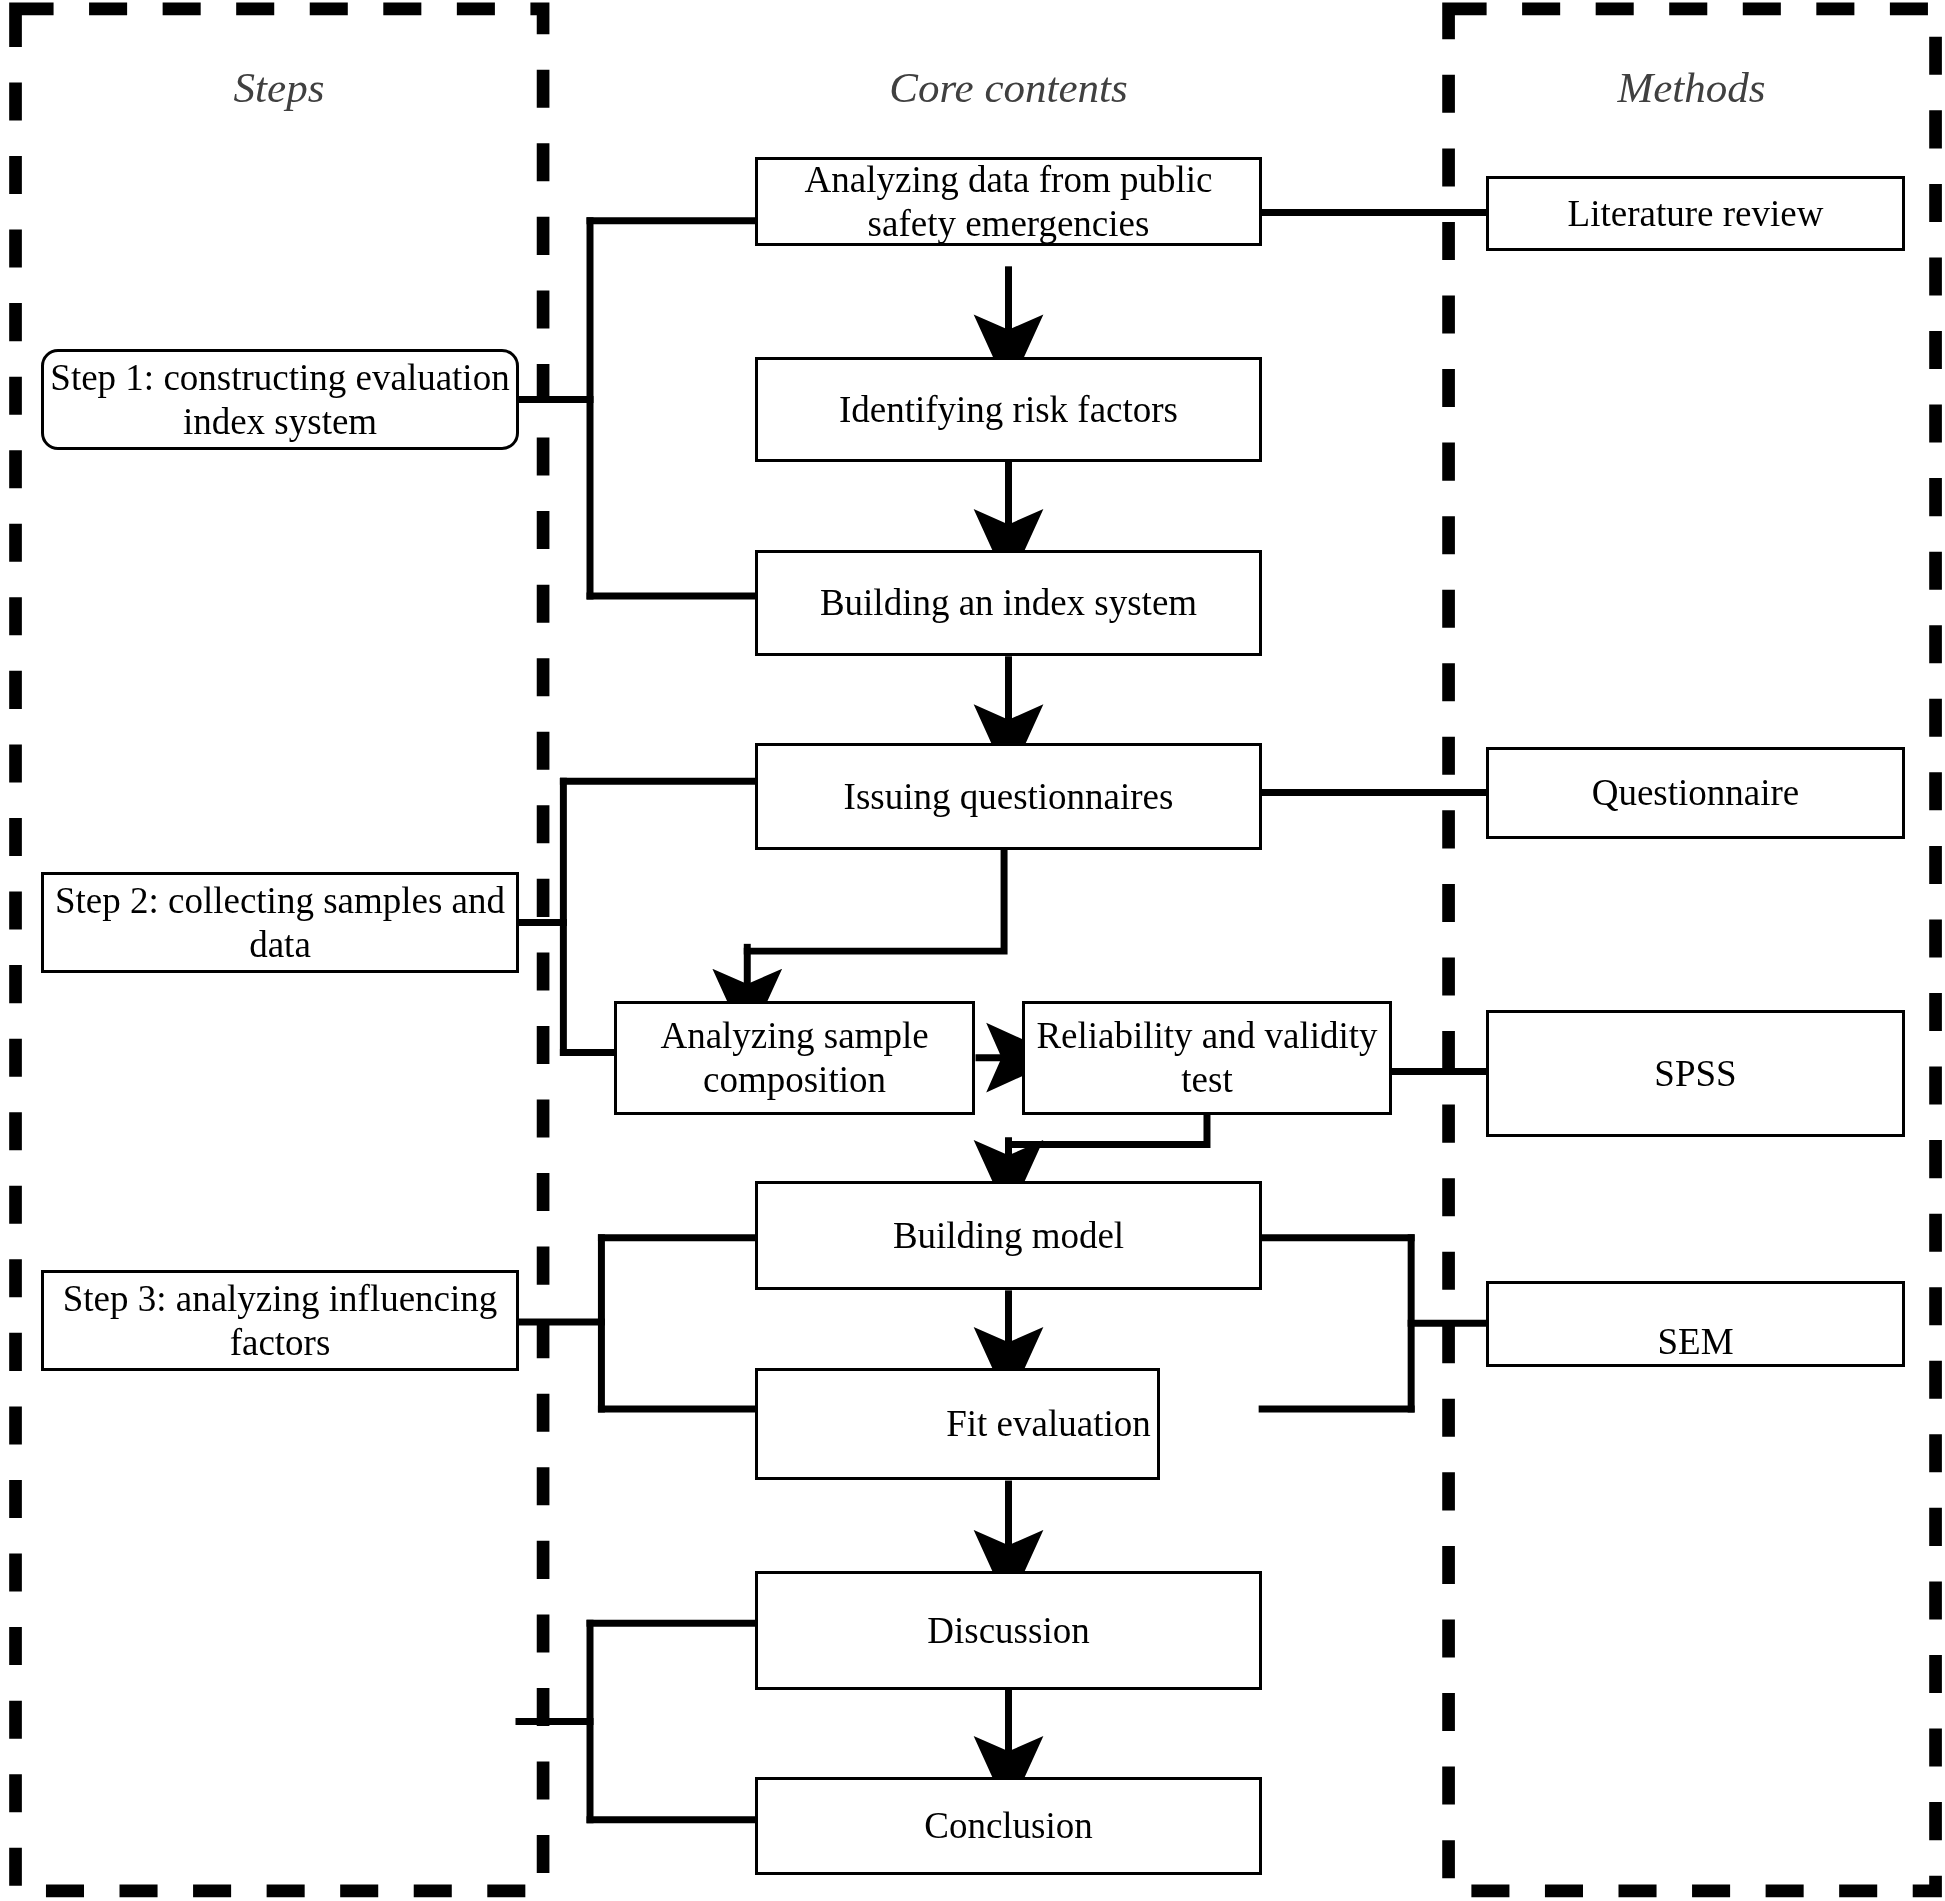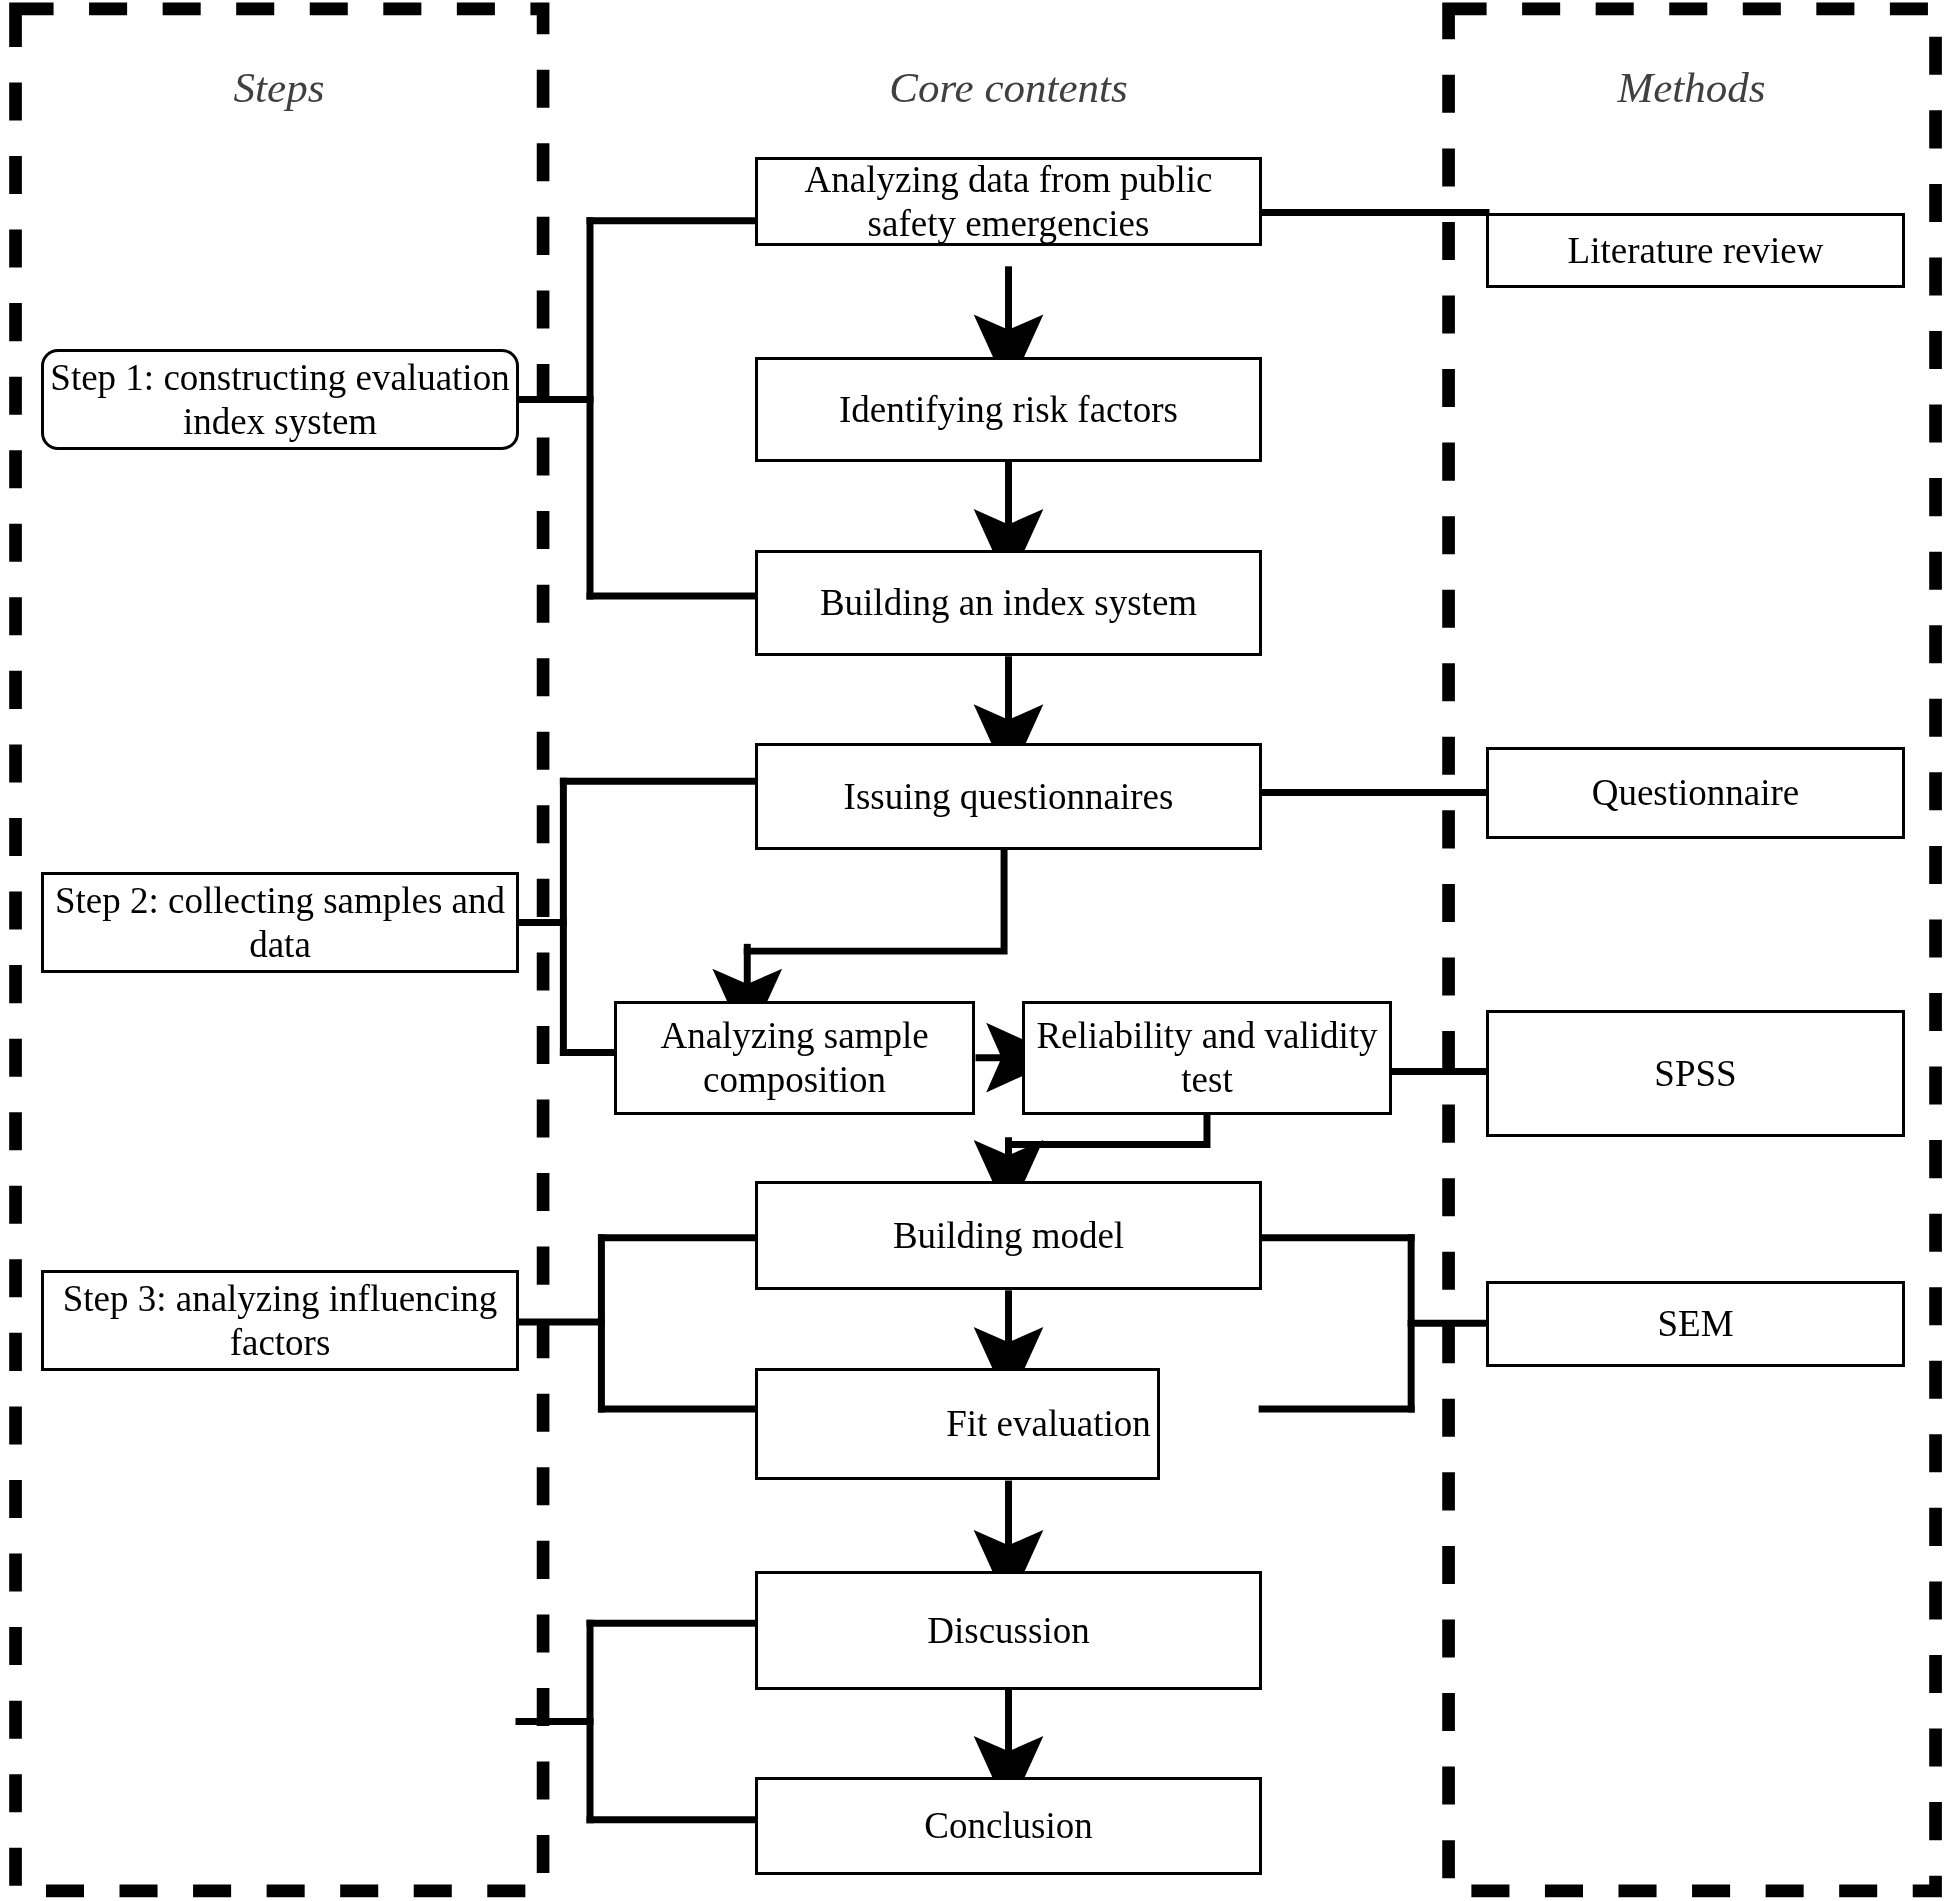--- a/index.html
+++ b/index.html
@@ -203,30 +203,30 @@
   </div>
 
   <div class="node" style="left:755px; top:1571px; width:507px; height:119px;">
     <span>Discussion</span>
   </div>
 
   <div class="node" style="left:755px; top:1777px; width:507px; height:98px;">
     <span>Conclusion</span>
   </div>
 
-  <div class="node" style="left:1486px; top:176px; width:419px; height:75px;margin-top:37px;">
+  <div class="node" style="left:1486px; top:176px; width:419px; height:75px;">
     <span>Literature review</span>
   </div>
 
   <div class="node" style="left:1486px; top:747px; width:419px; height:92px;">
     <span>Questionnaire</span>
   </div>
 
   <div class="node" style="left:1486px; top:1010px; width:419px; height:127px;">
     <span>SPSS</span>
   </div>
 
-  <div class="node" style="left:1486px; top:1281px; width:419px; height:86px;">
+  <div class="node" style="left:1486px; top:1281px; width:419px; height:86px;align-items:flex-end;">
     <span>SEM</span>
   </div>
 
 </div>
 
 
 </body></html>

